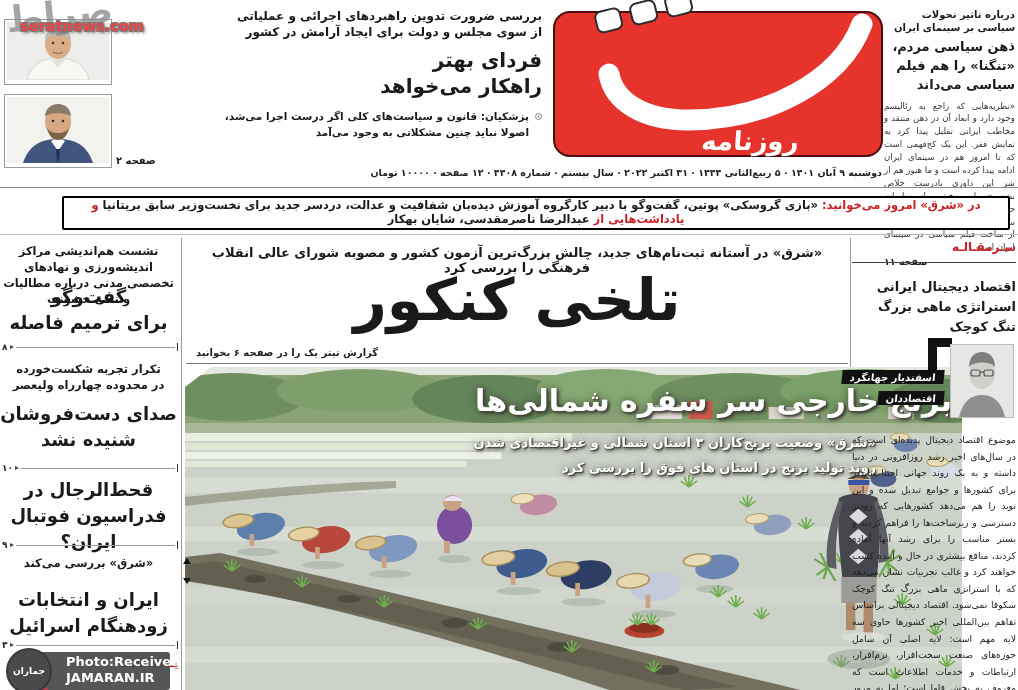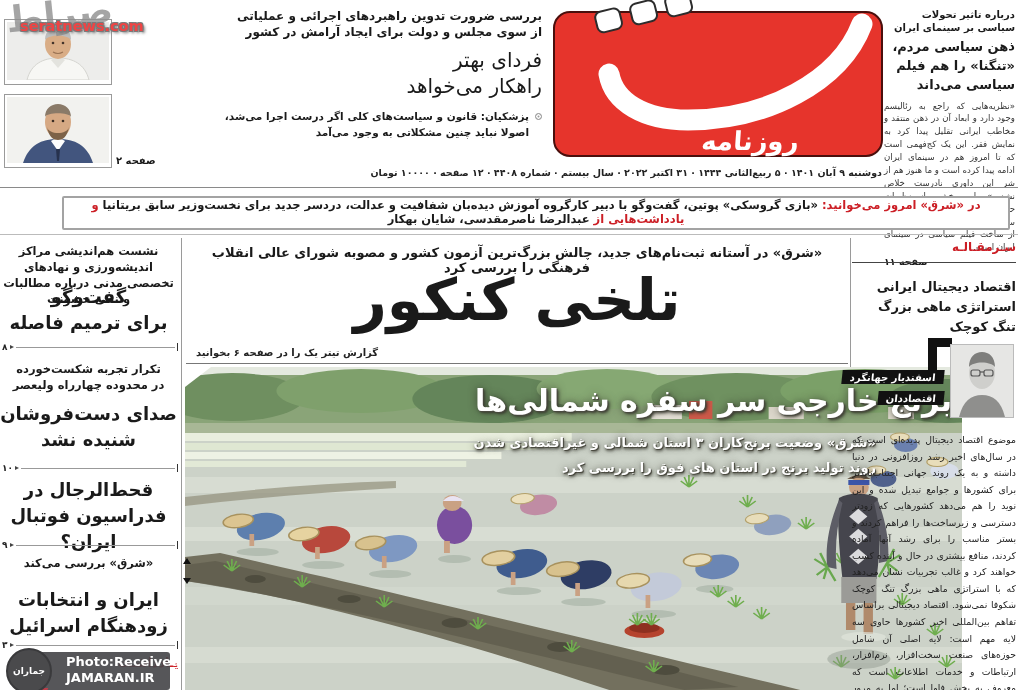--- a/index.html
+++ b/index.html
@@ -14,41 +14,41 @@
 
   
   .tl-photo { position:absolute; left:4px; width:108px; background:#fff; border:1px solid #9a9a9a; padding:2px; }
   .tl-photo svg { display:block; width:100%; }
   #tl-photo-1 { top:19px; height:66px; }
   #tl-photo-2 { top:94px; height:74px; }
 
   
   #tl-article { position:absolute; left:222px; top:8px; width:320px; text-align:right; }
   #tl-article .kicker { font-size:12px; font-weight:bold; line-height:1.35; }
-  #tl-article .headline { margin-top:7px; font-size:20px; font-weight:400; line-height:1.3; }
+  #tl-article .headline { margin-top:7px; font-size:20px; font-weight:700; line-height:1.3; }
   .bullet-row { display:flex; gap:6px; margin-top:10px; align-items:flex-start; }
   .bullet-dot { flex:0 0 auto; width:7px; height:7px; margin-top:4px; border:1.6px solid #8a8a8a; border-radius:50%; background:#fff; box-shadow:inset 0 0 0 1.5px #fff, inset 0 0 0 3px #999; }
   .bullet-text { font-size:10.5px; font-weight:bold; line-height:1.45; }
   #tl-pageref { position:absolute; left:116px; top:155px; font-size:10px; font-weight:bold; }
 
   
   #masthead { position:absolute; left:550px; top:0; width:336px; height:162px; }
   #masthead svg { display:block; width:100%; height:100%; overflow:visible; }
 
   #dateline { position:absolute; left:498px; top:167px; width:384px; text-align:center; font-size:9.5px; font-weight:bold; white-space:nowrap; color:#222; }
 
   
   #tr-article { position:absolute; left:884px; top:8px; width:131px; text-align:right; }
   #tr-article .kicker { font-size:10px; font-weight:bold; line-height:1.3; }
   #tr-article .headline { margin-top:4px; font-size:13px; font-weight:900; line-height:1.45; }
   #tr-article .body { margin-top:5px; font-size:8.6px; line-height:1.5; text-align:justify; color:#333; }
   #tr-article .pageref { margin-top:2px; font-size:9.5px; font-weight:bold; text-align:left; }
 
   
-  #banner { position:absolute; left:62px; top:196px; width:948px; height:34px; border:2px solid #a3a3a3; border-radius:2px; display:flex; align-items:center; justify-content:center; background:#fff; }
+  #banner { position:absolute; left:62px; top:196px; width:948px; height:34px; border:2px solid #000000; border-radius:2px; display:flex; align-items:center; justify-content:center; background:#fff; }
   #banner .txt { font-size:11.5px; font-weight:bold; line-height:1.2; text-align:center; }
   .red-text { color:#cc1f26; }
 
   
   .vdiv { position:absolute; top:238px; width:1px; height:452px; background:#9a9a9a; }
 
   
   .lc { position:absolute; left:0; width:177px; text-align:center; }
   .lc-kicker { font-size:11.5px; font-weight:bold; line-height:1.4; }
   .lc-headline { font-size:18px; font-weight:900; line-height:1.45; }

